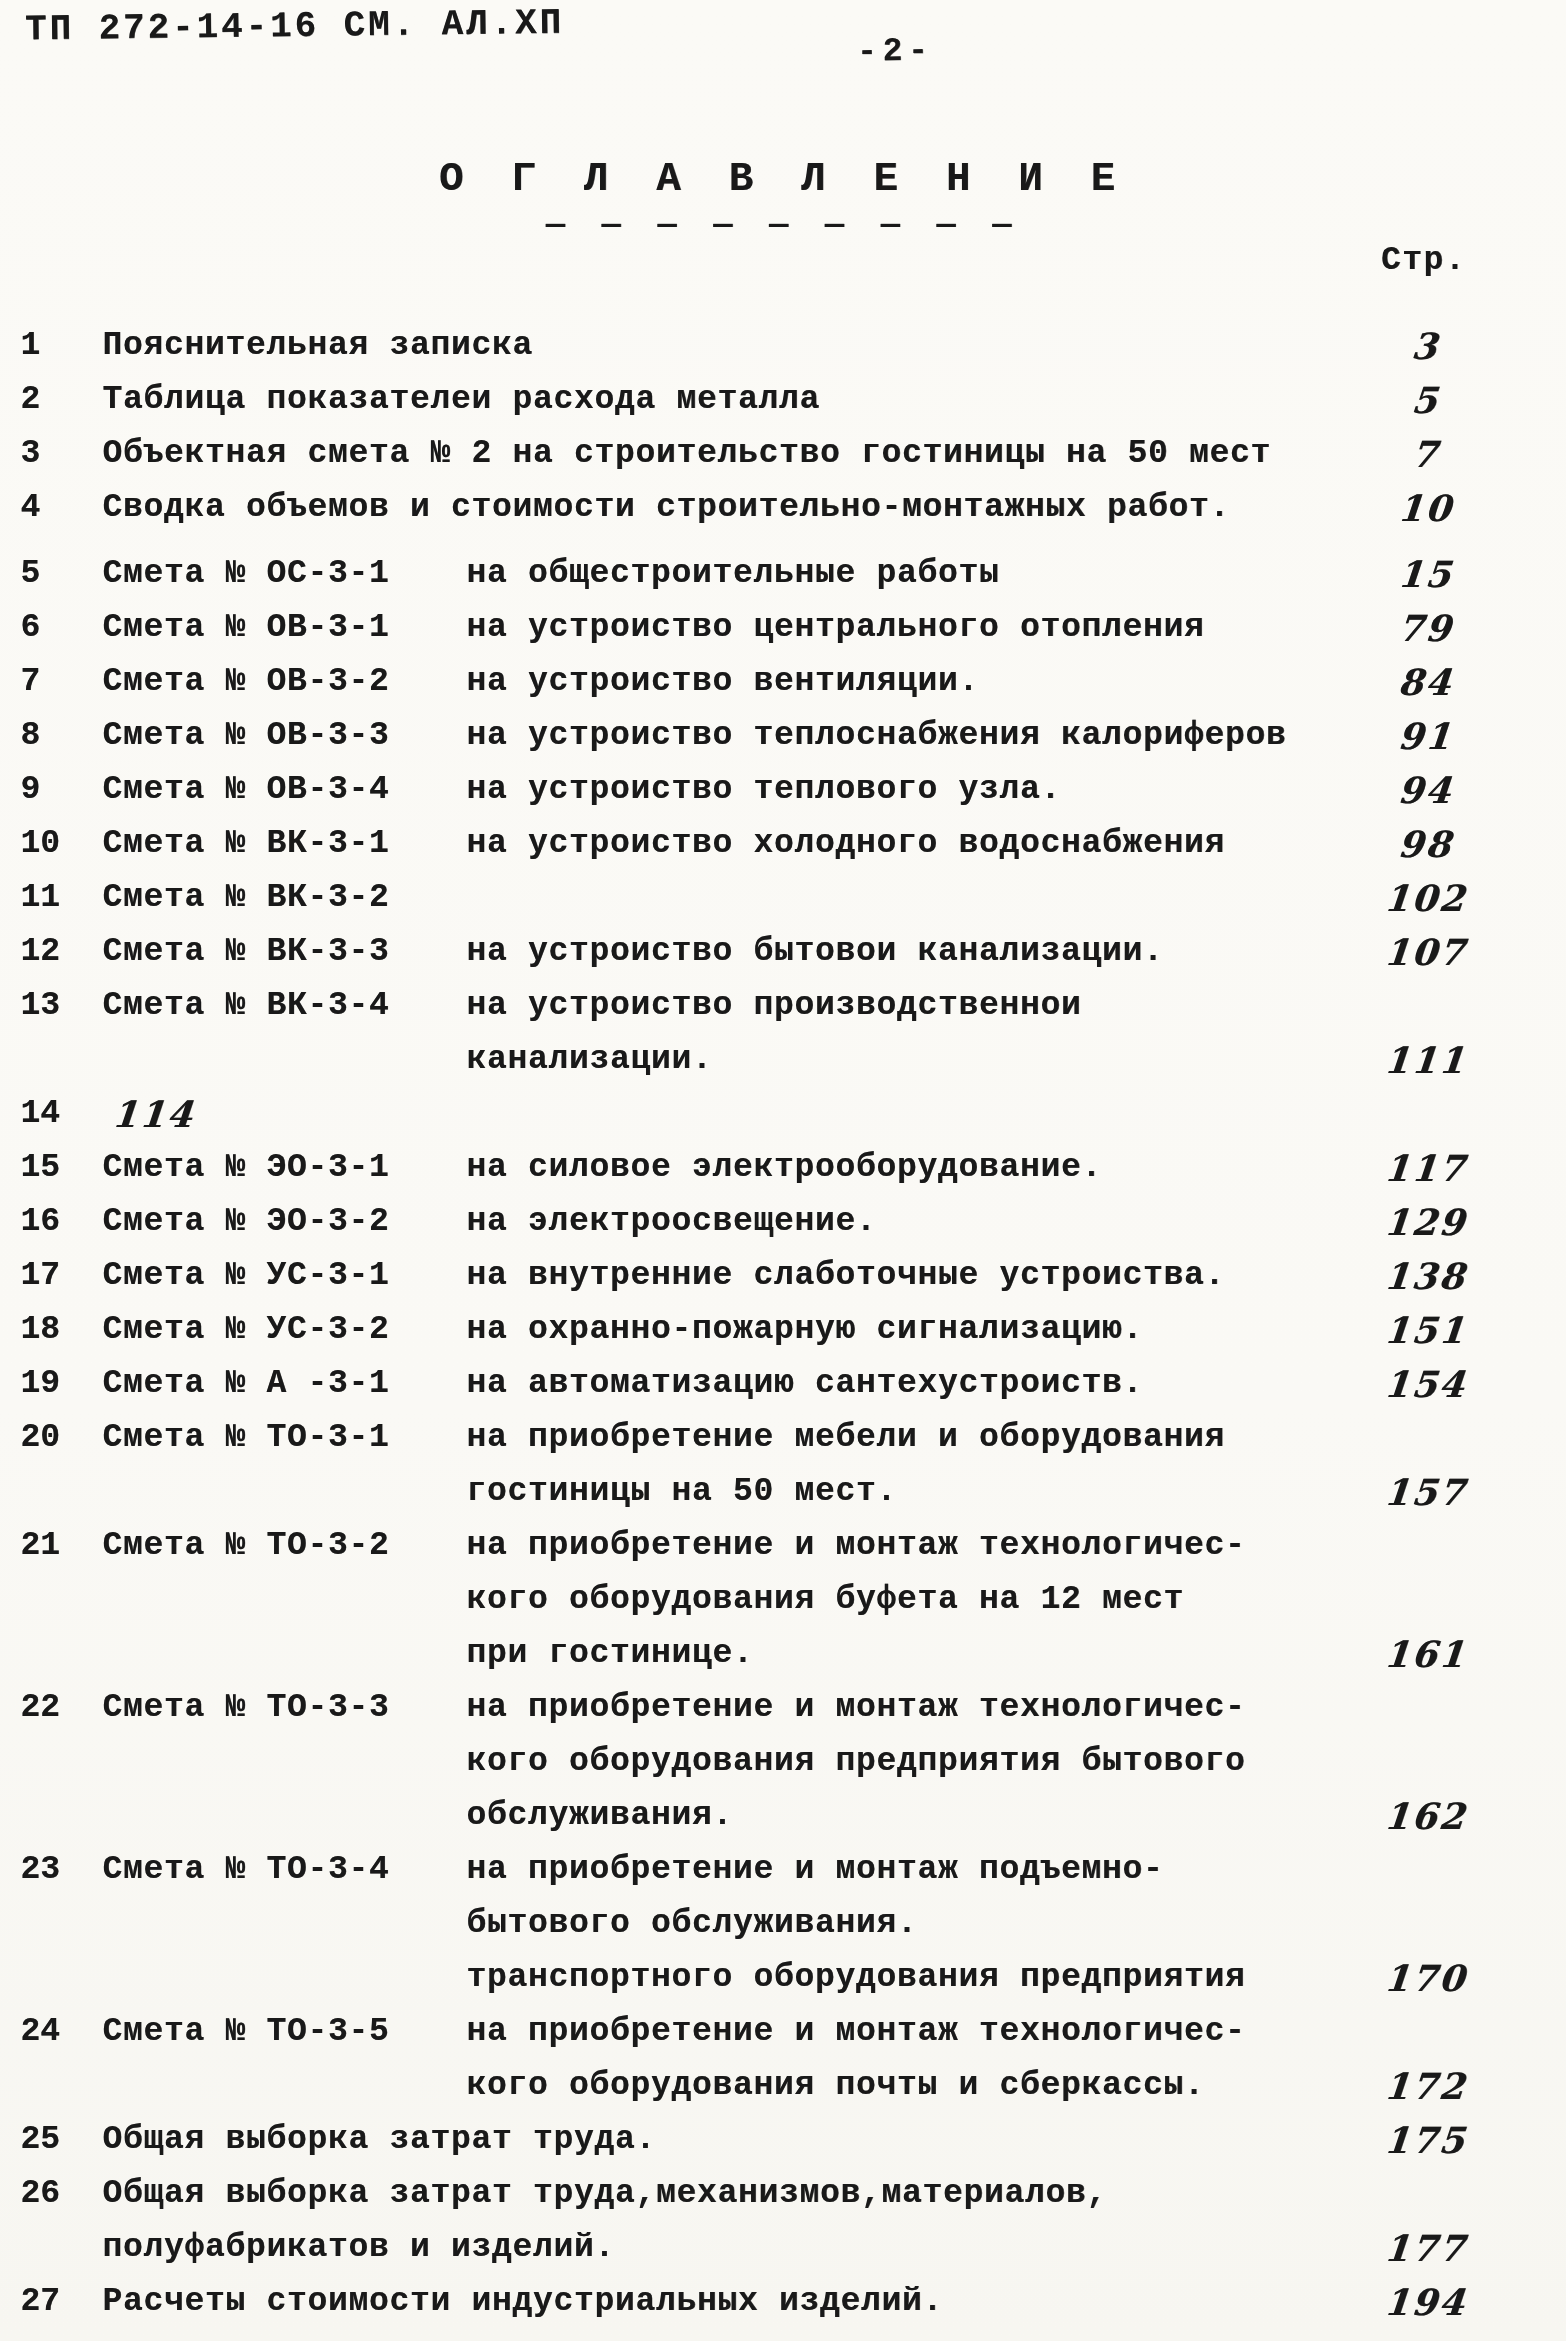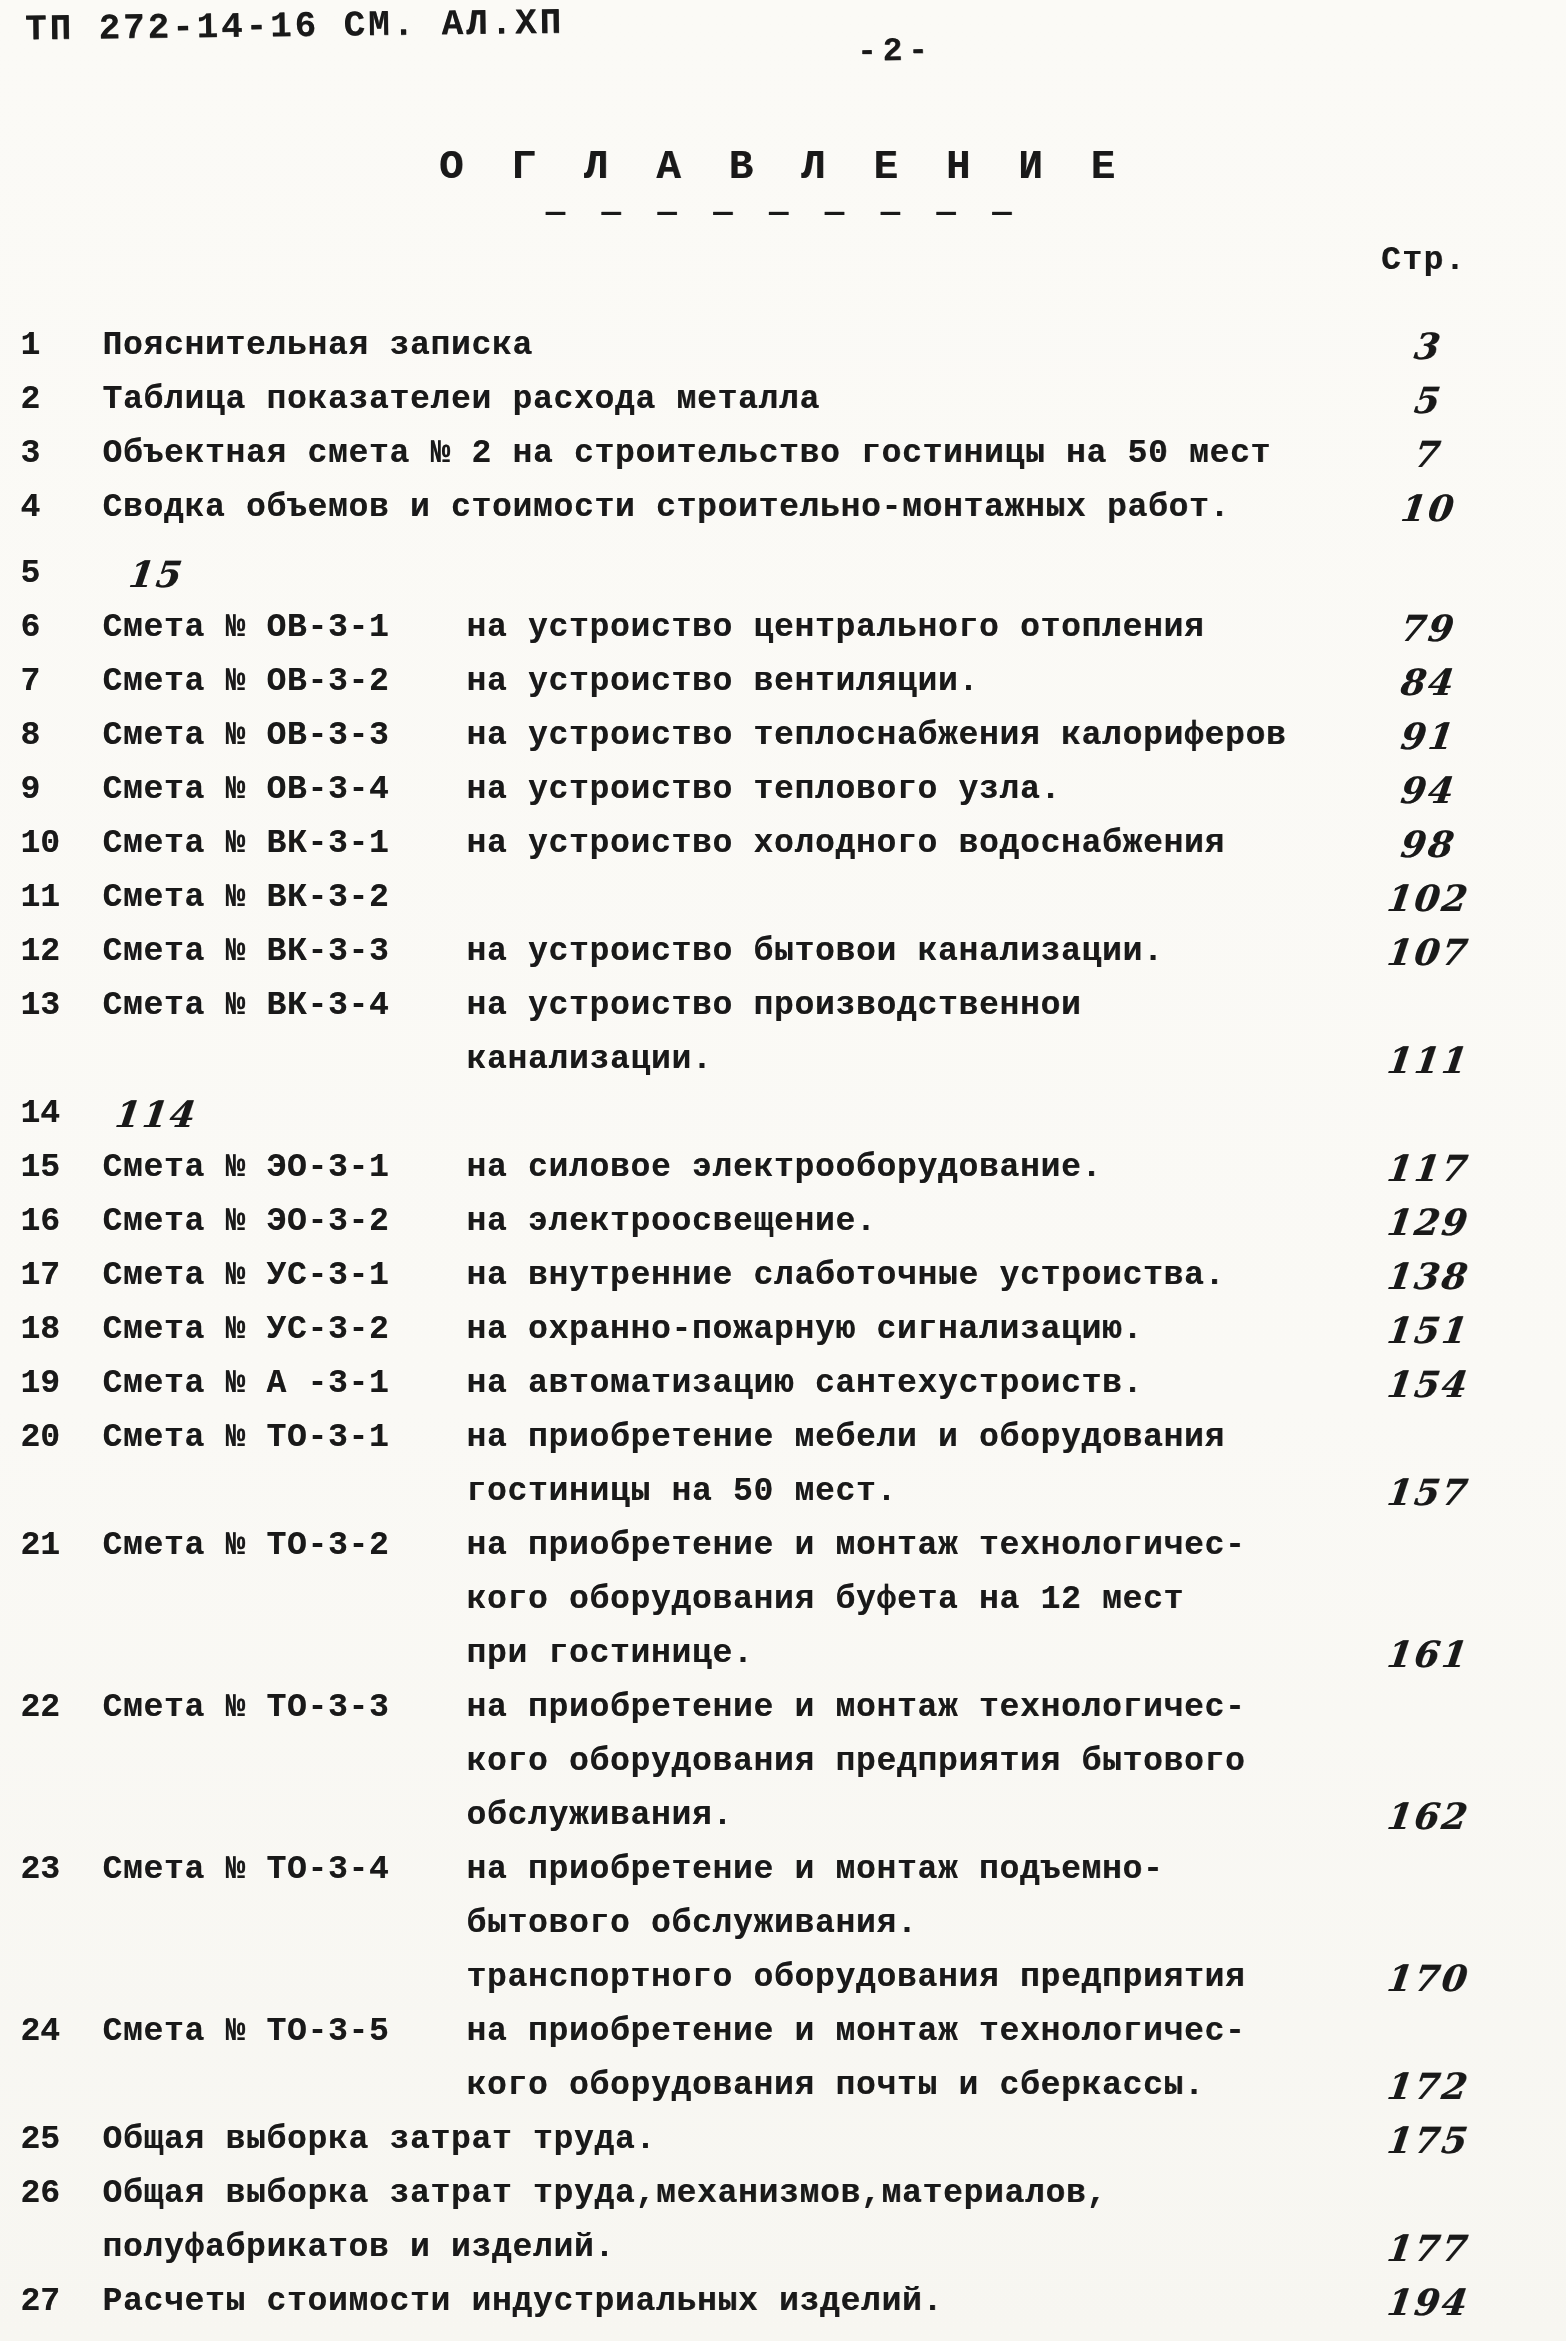--- a/index.html
+++ b/index.html
@@ -22,21 +22,21 @@
     position: absolute; left: 25px; top: 5.8px;
     font-size: 36px; letter-spacing: 2.9px; white-space: nowrap;
     transform: rotate(-0.7deg);
   }
   .hdr-page {
     position: absolute; left: 857px; top: 33px;
     font-size: 33px; letter-spacing: 5.8px;
     transform: rotate(-1deg);
   }
 
-  .title-wrap { position: absolute; top: 144px; left: 0; width: 100%; text-align: center; }
+  .title-wrap { position: absolute; top: 156px; left: 0; width: 100%; text-align: center; }
   .title { font-size: 41px; letter-spacing: 11.6px; white-space: nowrap; }
   .title-underline {
     margin-top: 4.4px; font-size: 32px; letter-spacing: 8.7px;
     white-space: nowrap; font-weight: 900;
   }
 
   .str-col { position: absolute; left: 1381px; top: 242px; font-size: 33px; letter-spacing: 1.5px; }
 
   .toc { position: absolute; left: 20.4px; top: 319px; width: 1463px; }
   .row { display: flex; align-items: flex-start; }
@@ -103,20 +103,26 @@
         <div class="num">4</div>
         <div class="body">
           <div class="desc">
             <div class="line">Сводка объемов и стоимости строительно-монтажных работ.</div>
           </div>
         </div>
         <div class="pageno">10</div>
       </div>
       <div class="row ink gap-before">
         <div class="num">5</div>
+        <div class="body">
+          <div class="label">Смета № ОС-3-1</div>
+          <div class="desc">
+            <div class="line">на общестроительные работы</div>
+          </div>
+        </div>
         <div class="pageno">15</div>
       </div>
       <div class="row ink">
         <div class="num">6</div>
         <div class="body">
           <div class="label">Смета № ОВ-3-1</div>
           <div class="desc">
             <div class="line">на устроиство центрального отопления</div>
           </div>
         </div>

